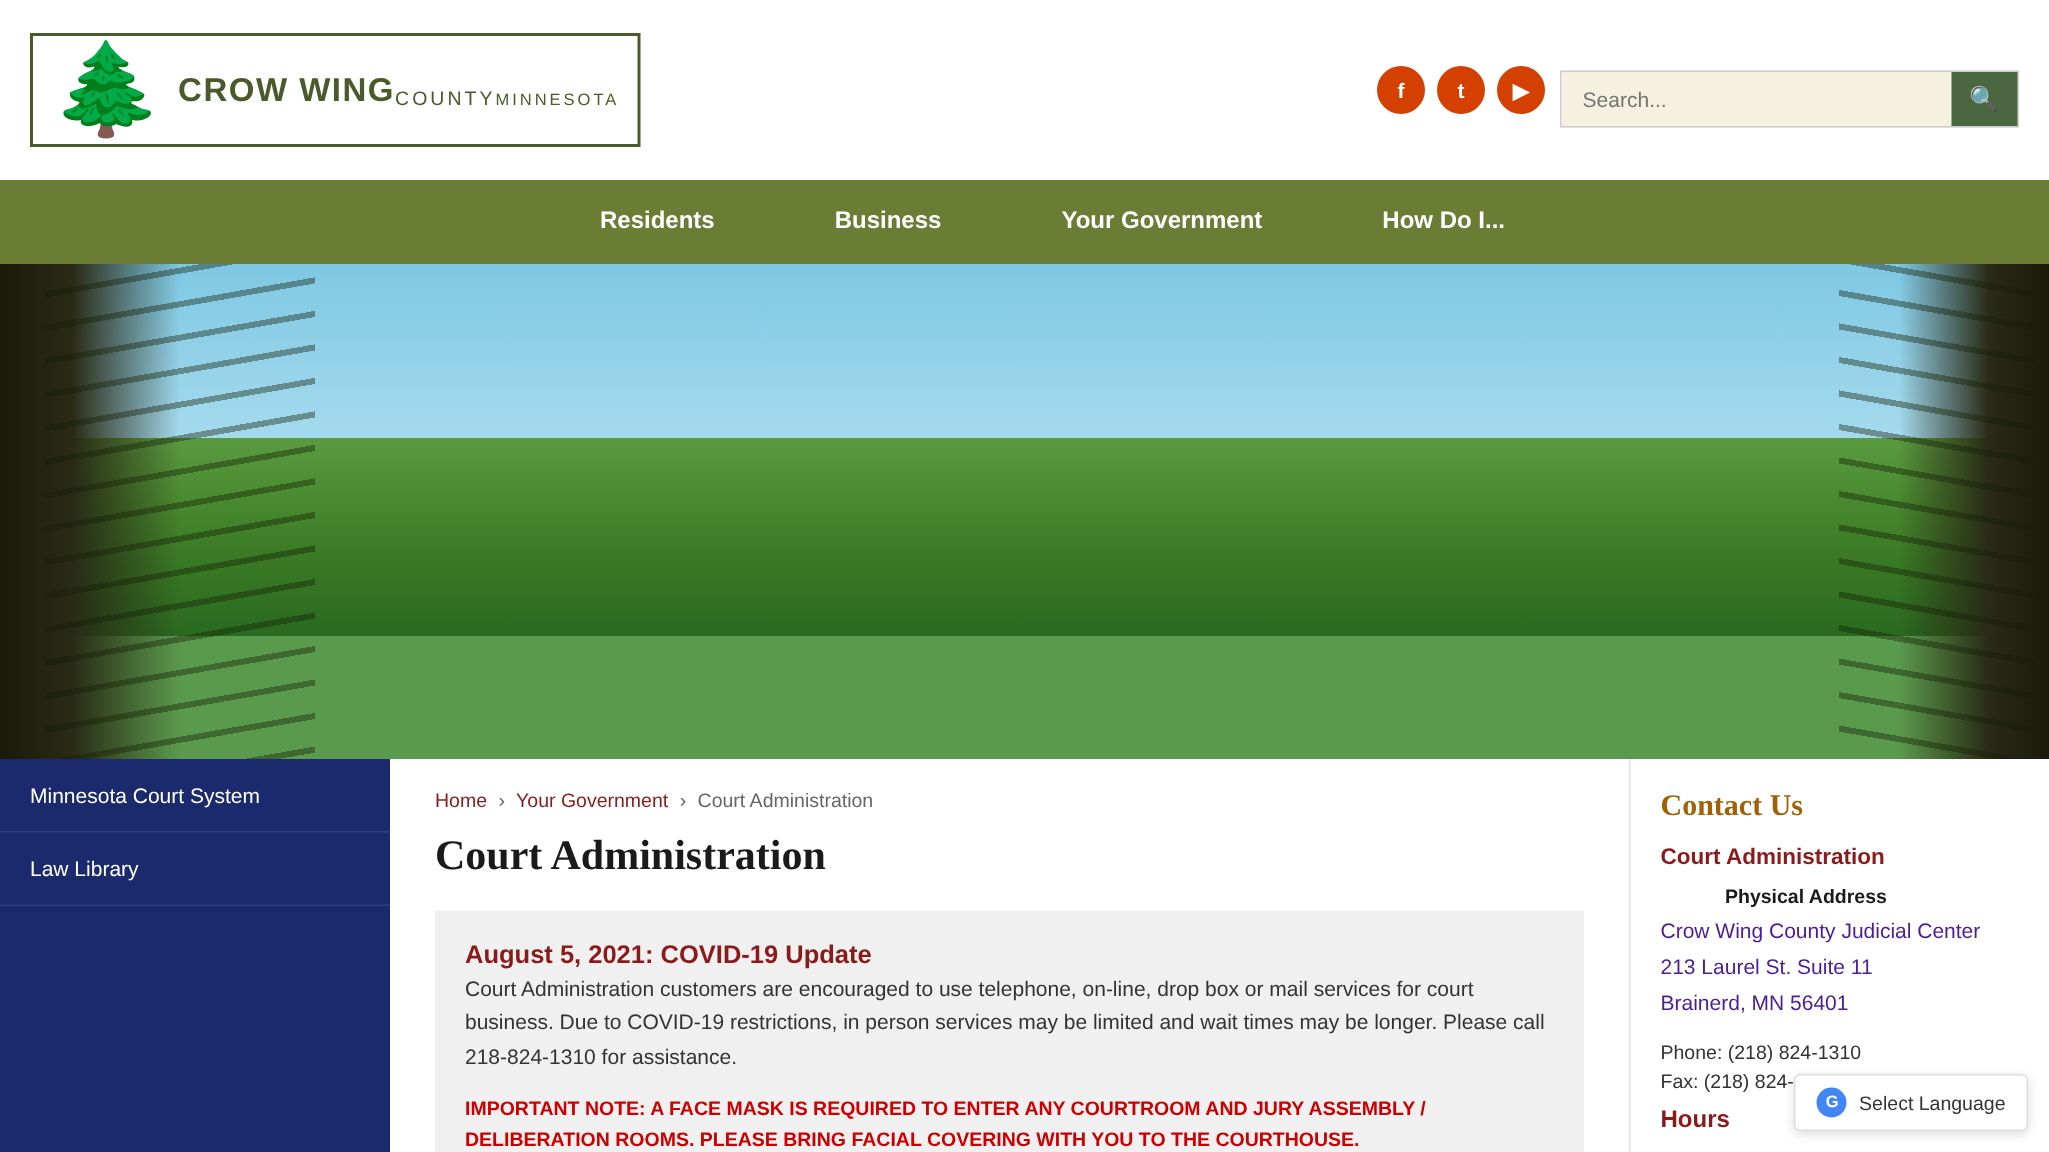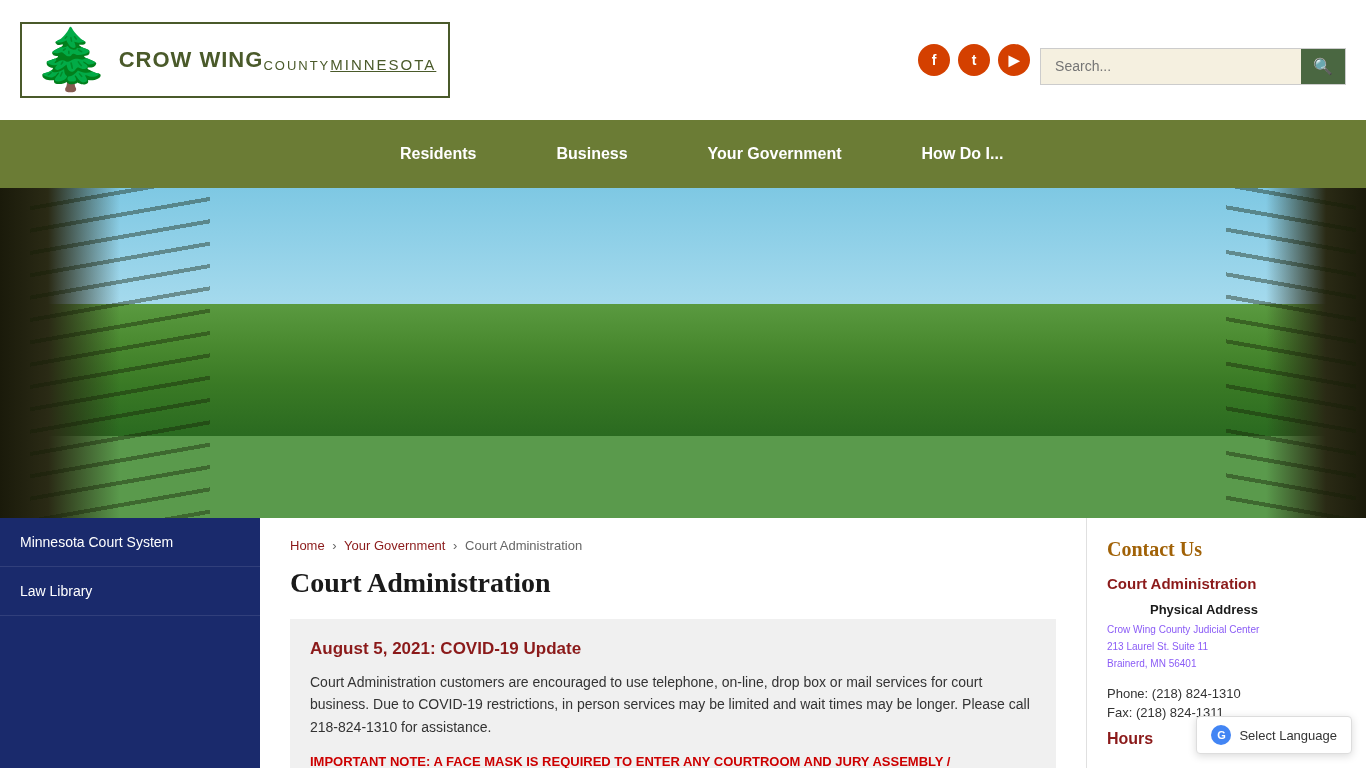--- a/index.html
+++ b/index.html
@@ -27,21 +27,21 @@
       margin-right: 10px;
       line-height: 1;
     }
     .logo-text {
       display: flex;
       flex-direction: row;
       align-items: flex-end;
     }
     .logo-crow { font-size: 22px; font-weight: bold; color: #4a5a2a; letter-spacing: 1px; }
     .logo-county { font-size: 13px; color: #4a5a2a; letter-spacing: 2px; }
-    .logo-mn { font-size: 15px; color: #4a5a2a; letter-spacing: 2px; margin-top: 2px; text-decoration: underline; }
+    .logo-mn { font-size: 11px; color: #4a5a2a; letter-spacing: 2px; margin-top: 2px; }
 
     .header-right {
       display: flex;
       flex-direction: column;
       align-items: flex-end;
       gap: 8px;
     }
     .social-search {
       display: flex;
       align-items: center;
@@ -90,21 +90,21 @@
       cursor: pointer;
       color: white;
       font-size: 16px;
     }
 
     
     .main-nav {
       background: #6b7c35;
       display: flex;
       align-items: stretch;
-      height: 68px;
+      height: 56px;
       padding-left: 360px;
     }
     .nav-item {
       color: white;
       font-size: 16px;
       font-weight: bold;
       padding: 0 40px;
       display: flex;
       align-items: center;
       cursor: pointer;
@@ -255,21 +255,21 @@
 
     .update-box {
       background: #f0f0f0;
       padding: 20px;
       margin-bottom: 16px;
     }
     .update-title {
       font-size: 17px;
       font-weight: bold;
       color: #8b1a1a;
-      margin-bottom: 12px;
+      margin-bottom: 1px;
     }
     .update-text {
       font-size: 14px;
       color: #333;
       line-height: 1.6;
     }
     .important-note {
       font-size: 13px;
       font-weight: bold;
       color: #cc0000;
@@ -299,22 +299,22 @@
       margin-bottom: 10px;
     }
     .contact-label {
       font-size: 13px;
       font-weight: bold;
       color: #1a1a1a;
       margin-bottom: 4px;
       margin-left: 43px;
     }
     .contact-text {
-      font-size: 10px;
-      color: #8b5cf6;
+      font-size: 14px;
+      color: #4c1d95;
       line-height: 1.7;
       margin-bottom: 14px;
     }
     .contact-phone {
       font-size: 13px;
       color: #333;
       margin-bottom: 4px;
     }
     .contact-hours-title {
       font-size: 16px;

